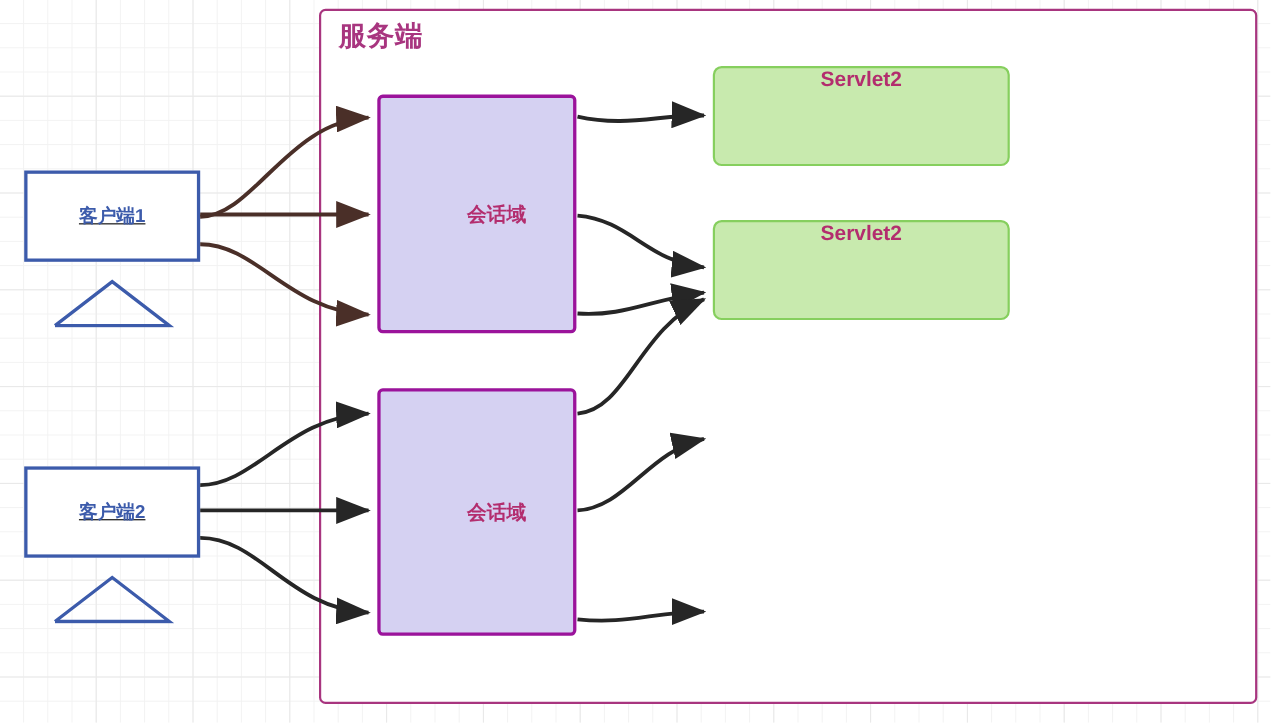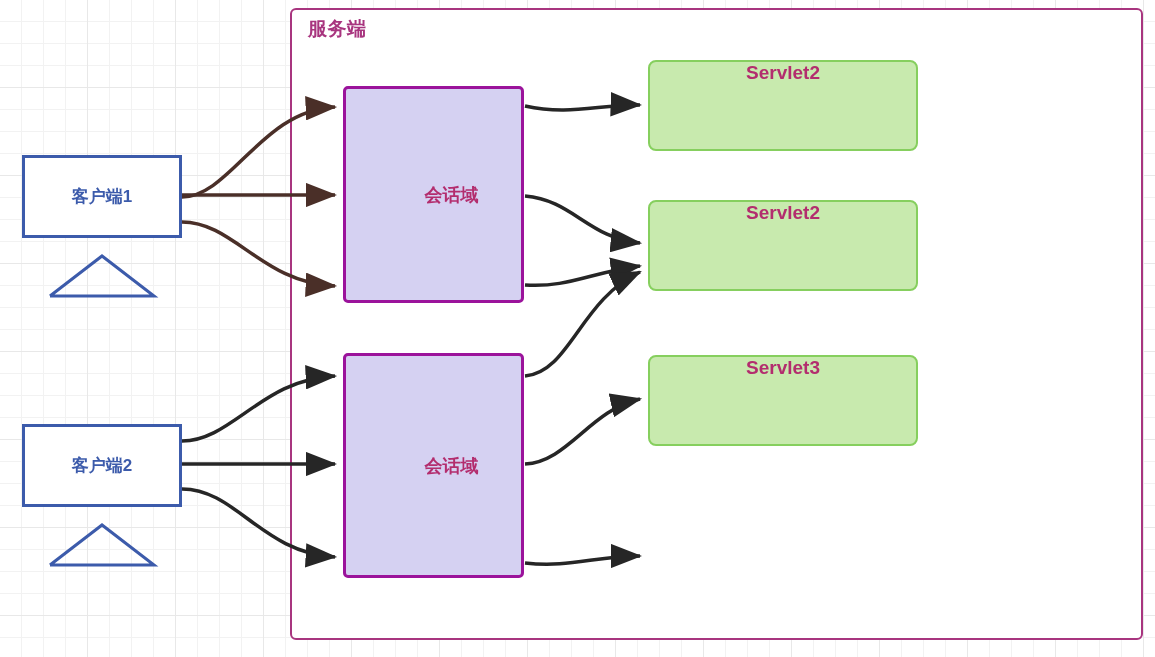--- a/index.html
+++ b/index.html
@@ -32,21 +32,21 @@
     height: 632px;
     border: 2px solid #a8357f;
     border-radius: 6px;
     background: #ffffff;
     box-sizing: border-box;
   }
   .server-title {
     position: absolute;
     left: 308px;
     top: 16px;
-    font-size: 19px;
+    font-size: 25px;
     font-weight: bold;
     color: #a8357f;
     letter-spacing: 0.5px;
     white-space: nowrap;
   }
 
   
   .client {
     position: absolute;
   }
@@ -55,20 +55,21 @@
     left: 0;
     top: 0;
     width: 160px;
     height: 83px;
     border: 3px solid #3c5bab;
     background: #ffffff;
     box-sizing: border-box;
     display: flex;
     align-items: center;
     justify-content: center;
+    text-decoration: underline;
   }
   .client-label {
     font-size: 17px;
     font-weight: bold;
     color: #3c5bab;
     white-space: nowrap;
   }
   .client-stand {
     position: absolute;
     left: 0;
@@ -157,23 +158,20 @@
   <div class="session-box" style="left:343px; top:353px; height:225px;">
     <span class="session-label">会话域</span>
   </div>
 
   <div class="servlet-box" style="top:60px;">
     <span class="servlet-label">Servlet2</span>
   </div>
   <div class="servlet-box" style="top:200px;">
     <span class="servlet-label">Servlet2</span>
   </div>
-  <div class="servlet-box" style="top:355px;">
-    <span class="servlet-label">Servlet3</span>
-  </div>
 
   <svg id="arrows">
     <defs>
       <marker id="ah-brown" markerWidth="9" markerHeight="7" refX="8.4" refY="3.5" orient="auto" markerUnits="strokeWidth">
         <polygon points="0,0 9,3.5 0,7" fill="#4a2f28"></polygon>
       </marker>
       <marker id="ah-black" markerWidth="9" markerHeight="7" refX="8.4" refY="3.5" orient="auto" markerUnits="strokeWidth">
         <polygon points="0,0 9,3.5 0,7" fill="#262626"></polygon>
       </marker>
     </defs>

